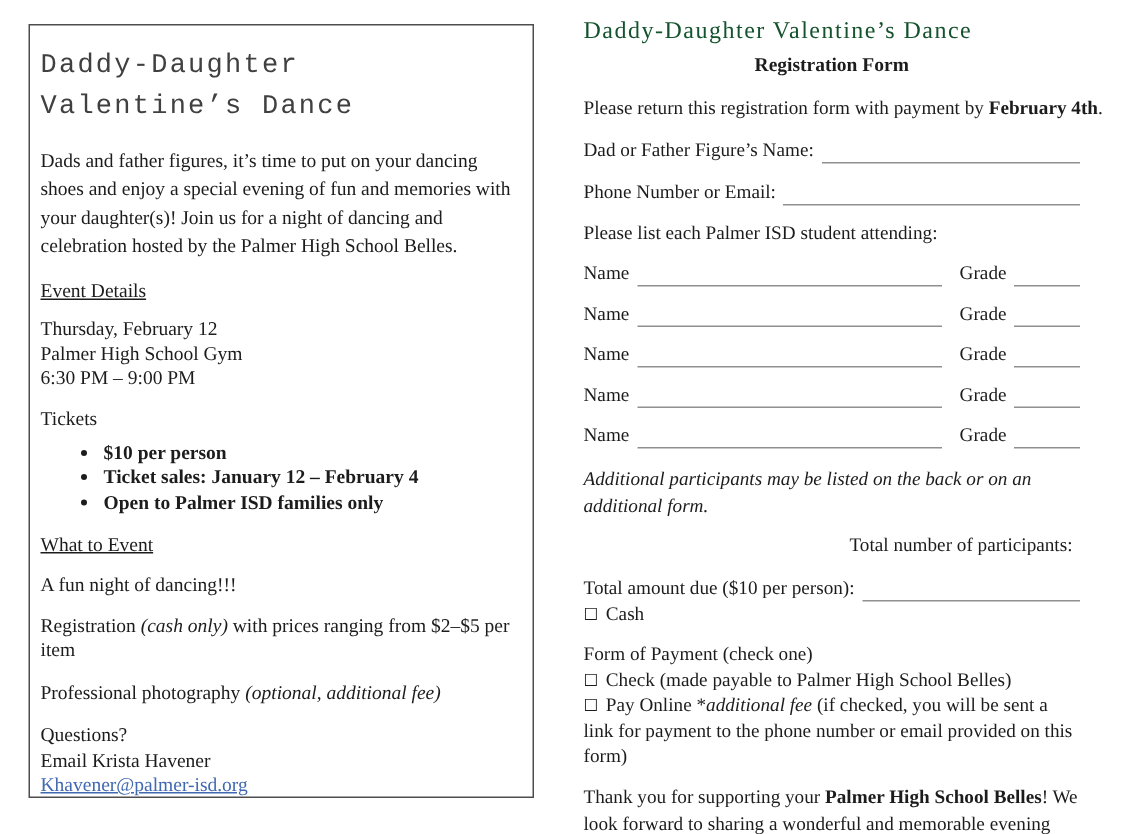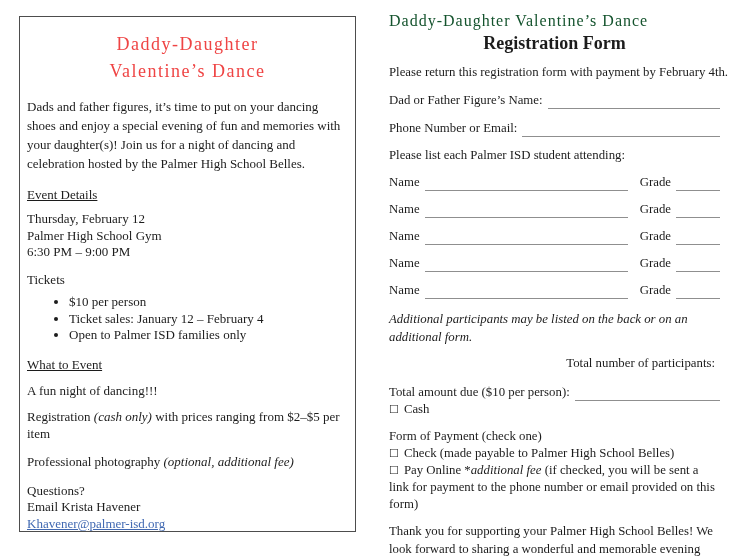--- a/index.html
+++ b/index.html
@@ -8,54 +8,54 @@
     position:relative; width:750px; height:556px; background:#ffffff;
     font-family:"Liberation Serif", serif; color:#1c1c1c; overflow:hidden;
   }
 
   
   .flyer {
     position:absolute; left:19px; top:16px; width:337px; height:516px;
     border:1.5px solid #4d4d4d; padding:8px 7px 0 7px;
   }
   .flyer-title {
-    text-align:center; font-family:Liberation Serif, serif;
-    font-size:18px; letter-spacing:1.5px; line-height:27px; margin-top:6px; color:#ef4444;
+    text-align:left; font-family:Liberation Mono, monospace;
+    font-size:18px; letter-spacing:1.5px; line-height:27px; margin-top:6px; color:#404040;
   }
   .ftext { font-size:13px; line-height:19px; }
   .tight { font-size:13px; line-height:16.5px; }
   .sec { margin-top:10px; }
   .uhead { text-decoration:underline; font-size:13px; line-height:16px; display:inline-block; }
   .flyer ul { list-style:disc; padding-left:42px; margin-top:6px; }
-  .flyer li { font-size:13px; line-height:16.5px; }
+  .flyer li { font-size:13px; line-height:16.5px;font-weight:bold; }
   .it { font-style:italic; }
   a.email {
     color:#4169b2; text-decoration:underline; font-size:13px; line-height:16.5px;text-align:right;
   }
 
   
   .formcol { position:absolute; left:389px; top:8px; width:331px; }
   .form-title {
     font-family:Liberation Serif, serif; font-size:16px; letter-spacing:1px;
     line-height:26px; white-space:nowrap; color:#14532d;
   }
-  .form-subtitle { text-align:center; font-weight:bold; font-size:18px; line-height:18px; }
+  .form-subtitle { text-align:center; font-weight:bold; font-size:13px; line-height:18px; }
   .fline { font-size:12.8px; line-height:17px; }
   .nowrap { white-space:nowrap; }
   .row { display:flex; align-items:flex-end; }
   .row .lbl { white-space:nowrap; font-size:12.8px; line-height:17px; margin-right:5px; }
   .blank { flex:1; border-bottom:1px solid #8f8f8f; height:15px; }
   .blank.short { flex:0 0 44px; }
   .grade-lbl { margin-left:12px !important; }
   .chk { font-family:"DejaVu Sans", sans-serif; font-size:11px; margin-right:5px; }
   .m9  { margin-top:9px;flex-direction:column; }
   .m10 { margin-top:10px; }
   .m11 { margin-top:11px; }
   .m12 { margin-top:12px; }
-  .b { font-weight:normal; }
+  .b { font-weight:bold; }
 </style>
 </head>
 <body>
 
 <div class="page">
 
   <div class="flyer">
     <div class="flyer-title">
       <div>Daddy-Daughter</div>
       <div>Valentine’s Dance</div>

